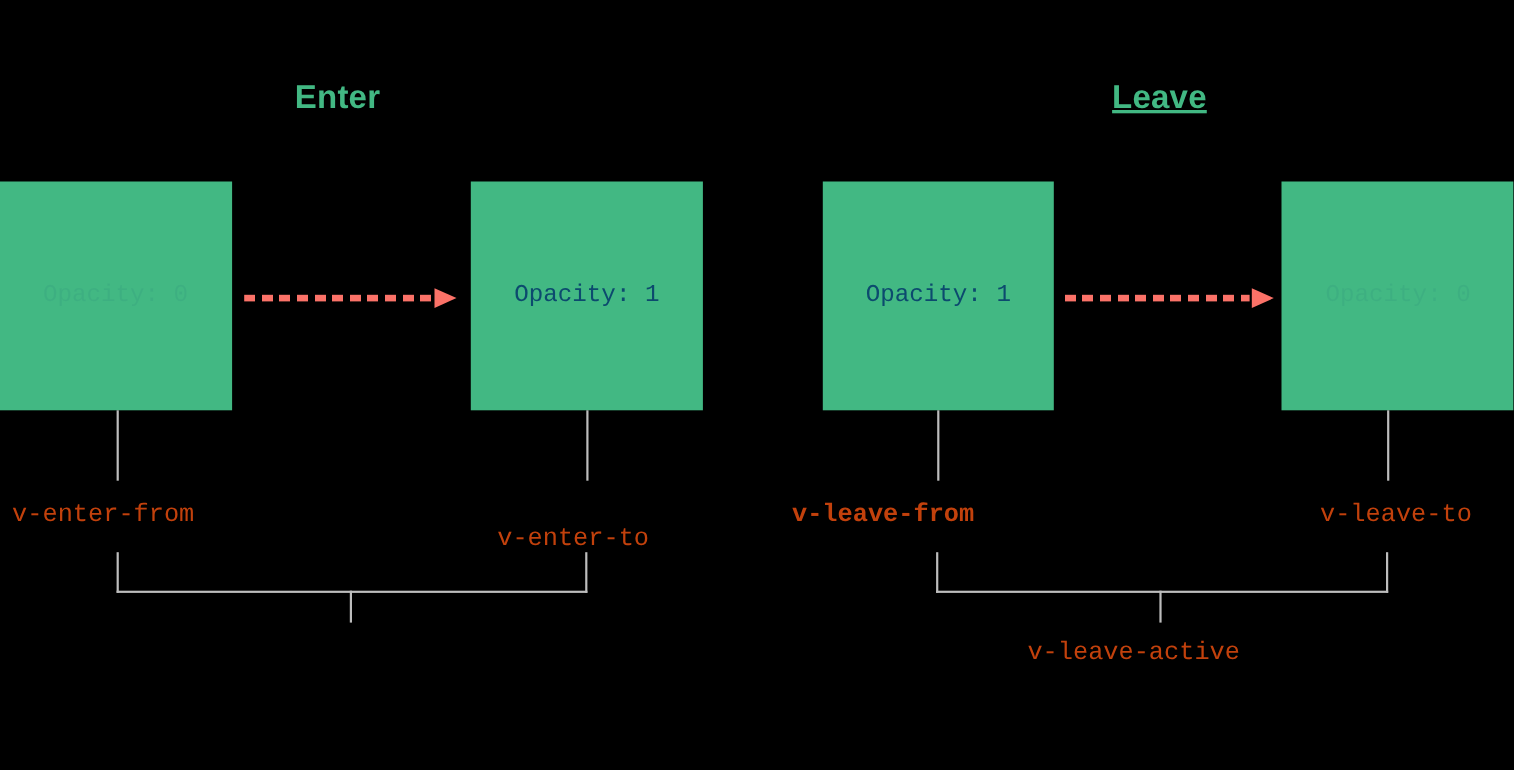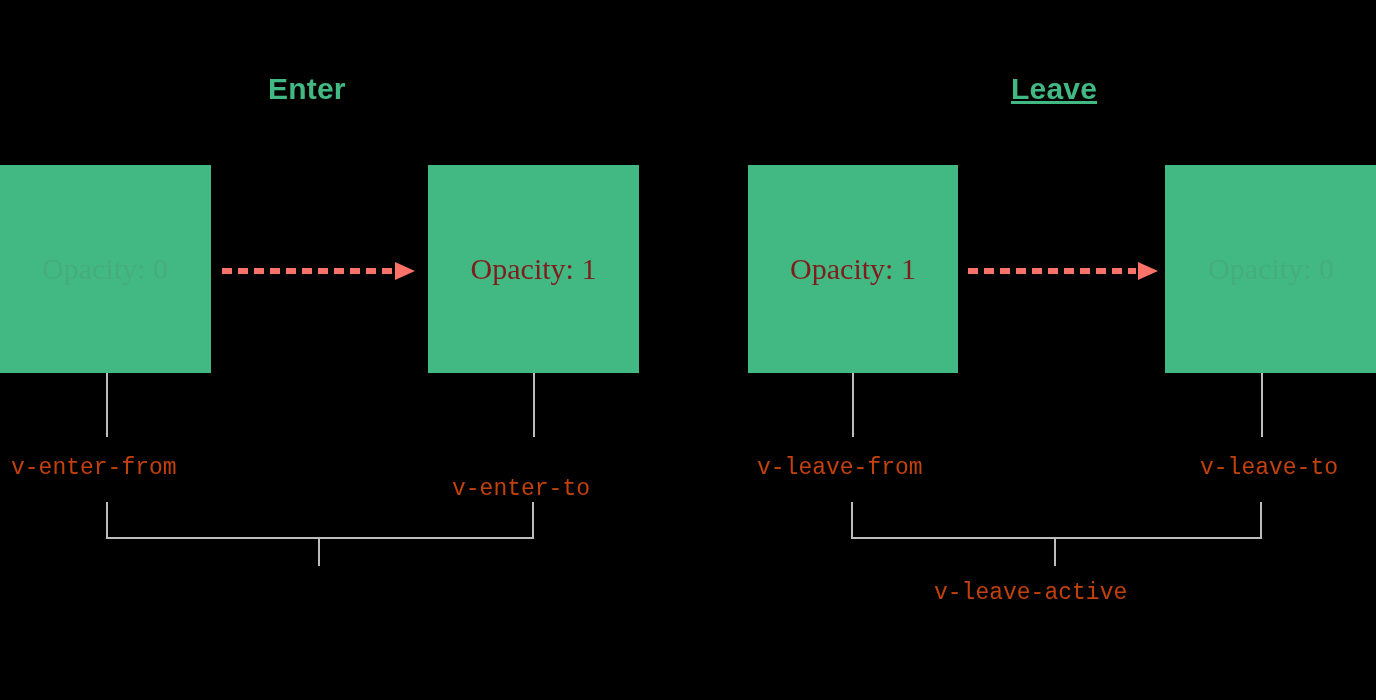--- a/index.html
+++ b/index.html
@@ -39,24 +39,24 @@
   .state-box {
     position: absolute;
     top: 165px;
     height: 208px;
     background: #42b883;
     display: flex;
     align-items: center;
     justify-content: center;
   }
   .state-box .box-label {
-    font-family: Liberation Serif, serif;
-    font-size: 30px;
+    font-family: Liberation Mono, monospace;
+    font-size: 22px;
     line-height: 1;
-    color: #7f1d1d;
+    color: #0c4a6e;
     white-space: nowrap;
   }
   .state-box.faded .box-label {
     opacity: 0.07;
   }
 
   #box-enter-from { left: -1px;   width: 212px; }
   #box-enter-to   { left: 428px;  width: 211px; }
   #box-leave-from { left: 748px;  width: 210px; }
   #box-leave-to   { left: 1165px; width: 212px; }
@@ -108,21 +108,21 @@
   .class-label {
     position: absolute;
     font-family: "Liberation Mono", monospace;
     font-size: 23px;
     line-height: 1;
     color: #c2410c;
     white-space: nowrap;
   }
   #label-enter-from  { left: 11px;   top: 457px; }
   #label-enter-to    { left: 452px;  top: 478px; }
-  #label-leave-from  { left: 757px;  top: 457px; }
+  #label-leave-from  { left: 720px;  top: 457px; font-weight: bold; }
   #label-leave-to    { left: 1200px; top: 457px; }
   #label-enter-active{ left: 209px;  top: 582px; }
   #label-leave-active{ left: 934px;  top: 582px; }
 
   
   .bracket {
     position: absolute;
     top: 502px;
     height: 37px;
     border-left: 2px solid #bdbdbd;

